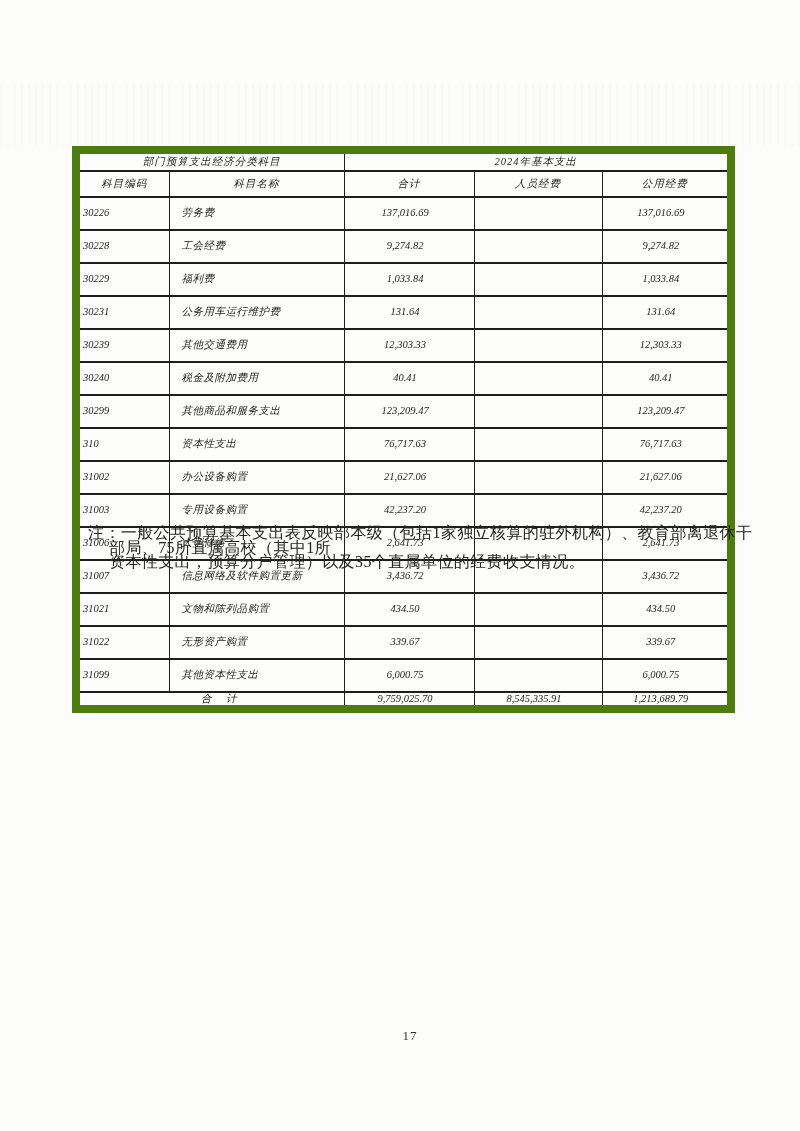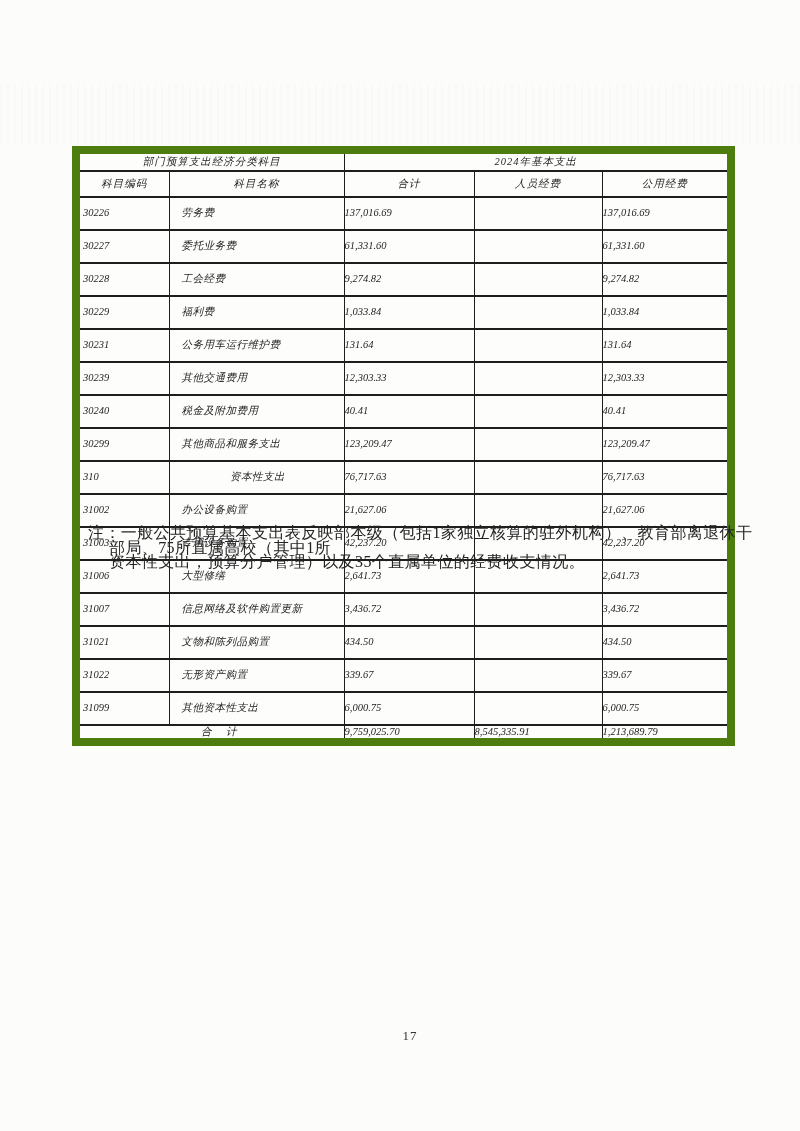--- a/index.html
+++ b/index.html
@@ -42,22 +42,22 @@
     white-space:nowrap;
     color:#242424;
   }
   .budget thead tr.h1{height:21px;}
   .budget thead tr.h2{height:26px;margin-top:12px;}
   .budget tbody tr{height:33px;}
   .budget tfoot tr{height:17px;}
   .budget th{text-align:center;letter-spacing:1px;}
   td.code{text-align:left;padding-left:3px;}
   td.name{text-align:left;padding-left:12px;letter-spacing:0.5px;}
-  td.name.noindent{padding-left:2px;text-align:center;}
-  td.num{text-align:left;padding-right:8px;}
+  td.name.noindent{padding-left:12px;}
+  td.num{text-align:center;padding-right:8px;}
   td.total-label{text-align:center;letter-spacing:2px;padding-left:16px;}
   .note{
     position:absolute;left:88px;top:526px;width:648px;
     font-size:16px;line-height:14.5px;
     letter-spacing:0.4px;
     color:#242424;
     padding-left:21px;text-indent:-21px;
   }
   .page-number{
     position:absolute;left:0;top:1028px;width:820px;
@@ -96,27 +96,20 @@
     </thead>
     <tbody>
         <tr>
           <td class="code">30226</td>
           <td class="name">劳务费</td>
           <td class="num">137,016.69</td>
           <td class="num"></td>
           <td class="num">137,016.69</td>
         </tr>
         <tr>
-          <td class="code">30227</td>
-          <td class="name">委托业务费</td>
-          <td class="num">61,331.60</td>
-          <td class="num"></td>
-          <td class="num">61,331.60</td>
-        </tr>
-        <tr>
           <td class="code">30228</td>
           <td class="name">工会经费</td>
           <td class="num">9,274.82</td>
           <td class="num"></td>
           <td class="num">9,274.82</td>
         </tr>
         <tr>
           <td class="code">30229</td>
           <td class="name">福利费</td>
           <td class="num">1,033.84</td>

